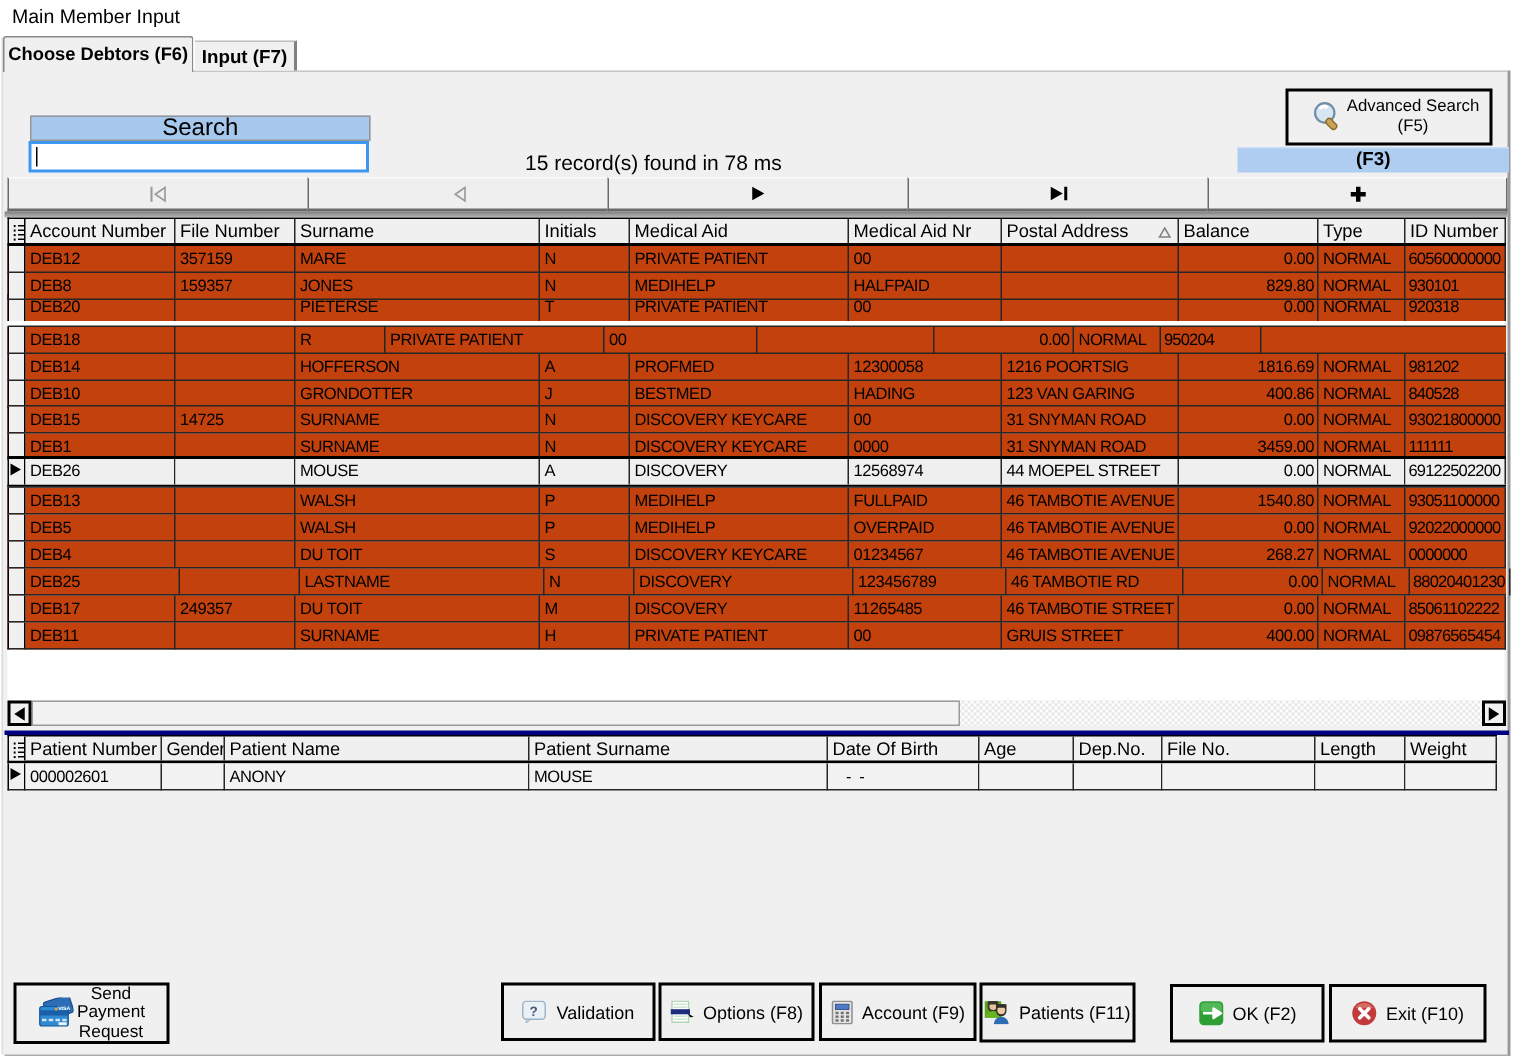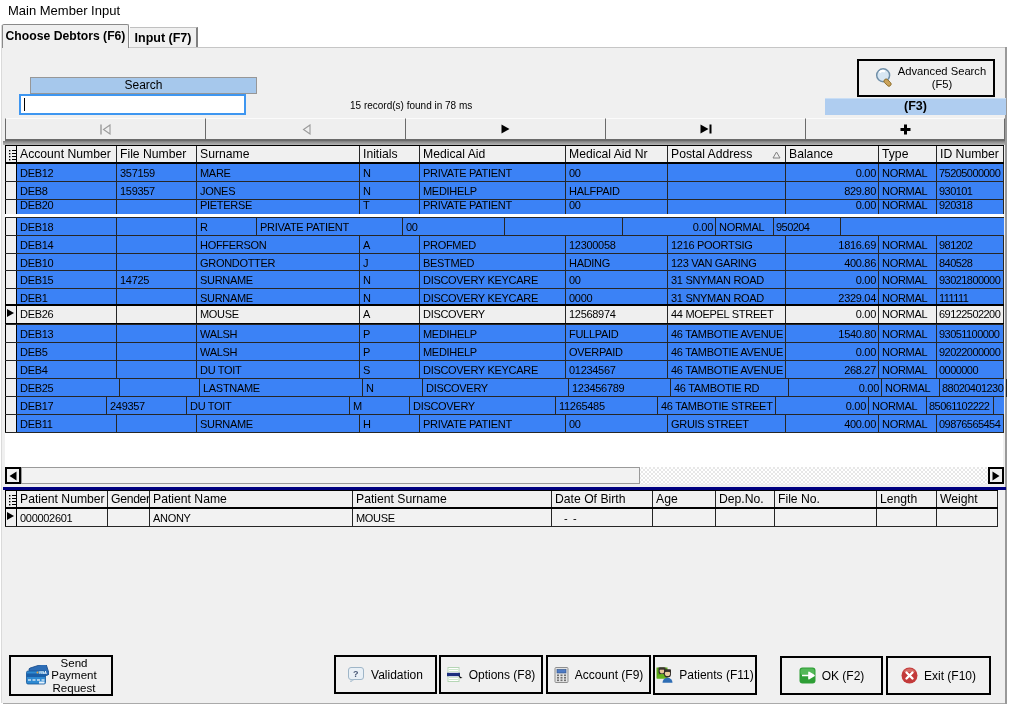--- a/index.html
+++ b/index.html
@@ -5,32 +5,32 @@
 body{width:1010px;height:706px;background:#fff;font-family:"Liberation Sans",sans-serif}
 #w{position:relative;width:1010px;height:706px;background:#fff;overflow:hidden}
 #w div{box-sizing:border-box}
 .title{position:absolute;left:8px;top:3px;font-size:13px;color:#000}
 #page{position:absolute;left:2px;top:47px;width:1003px;height:656px;background:#f0f0f0;border-top:1px solid #c6c6c6}
 #rb{position:absolute;left:1005px;top:47px;width:2px;height:657px;background:#999}
 #bb{position:absolute;left:3px;top:703px;width:1002px;height:1px;background:#aaa}
 #lb{position:absolute;left:1px;top:25px;width:1px;height:678px;background:#dadada}
 #tab1{position:absolute;left:2px;top:24px;width:127px;height:24px;background:#f0f0f0;border:1px solid #8a8a8a;border-bottom:none;border-radius:2px 2px 0 0;font-weight:bold;font-size:12.2px;text-align:center;line-height:23px;z-index:5}
 #tab2{position:absolute;left:130px;top:27px;width:68px;height:20px;background:#f0f0f0;border-right:2px solid #808080;border-top:1px solid #c0c0c0;font-weight:bold;font-size:12.5px;text-align:center;line-height:20px;z-index:4}
-#slbl{position:absolute;left:30px;top:77px;width:227px;height:17px;background:#a6c8ec;border:1px solid #979797;font-size:12px;text-align:center;line-height:15px}
+#slbl{position:absolute;left:20px;top:77px;width:227px;height:17px;background:#a6c8ec;border:1px solid #979797;font-size:16px;text-align:center;line-height:15px}
 #sbox{position:absolute;left:19px;top:94px;width:227px;height:21px;background:#fff;border:2px solid #3e96f0}
 #caret{position:absolute;left:3px;top:2px;width:1px;height:13px;background:#000}
-#recs{position:absolute;left:350px;top:100px;font-size:10px;color:#000}
+#recs{position:absolute;left:350px;top:100px;font-size:14px;color:#000}
 #advb{position:absolute;left:857px;top:59px;width:138px;height:38px;background:#f0f0f0;border:2px solid #000;display:flex;align-items:center}
 #advb .tx{font-size:11.2px;line-height:13px;text-align:center;flex:1;margin:0 6px 0 0}
 #f3bar{position:absolute;left:825px;top:98px;width:181px;height:17px;background:#afcdf0;border-top:1px solid #c9def5;font-weight:bold;font-size:12.5px;text-align:center;line-height:15px}
 .nc{position:absolute;top:118px;height:23px;width:200px;background:#efefef;border-left:1px solid #6a6a6a;border-top:1px solid #fbfbfb;border-bottom:2px solid #6a6a6a;display:flex;align-items:center;justify-content:center}
 #nc5{border-right:1px solid #6a6a6a}
 #gband{position:absolute;left:3px;top:141px;width:1002px;height:4px;background:linear-gradient(#7d7d7d,#b8b8b8)}
 #g1bg{position:absolute;left:5px;top:145px;width:998px;height:322px;background:#fff}
-.ghd,.grow{position:absolute;left:5px;width:999px;display:flex;background:#3b82f6;border-left:1px solid #000}
+.ghd,.grow{position:absolute;left:5px;width:999px;display:flex;background:#c2410c;border-left:1px solid #000}
 .rln{position:absolute;left:5px;width:999px;height:1px;background:#262626;z-index:3}
 .rln2{position:absolute;left:5px;width:993px;height:1px;background:#262626;z-index:3}
 .ghd{background:#f0f0f0;border-top:1px solid #000;border-bottom:2px solid #000;height:19px}
 #g1h{top:145px}
 .grow{height:18px}
 .ghd>div,.grow>div{border-right:1px solid #262626;padding:0 2px 0 3px;white-space:nowrap;overflow:hidden;font-size:11.8px;color:#000;height:100%;flex:none}
 .grow>div{font-size:11px}
 .ghd>div{line-height:16px;padding:0 0 0 3px !important;font-size:12.2px}
 .grow>div{line-height:18px;letter-spacing:-0.3px}
 .ind{background:#f0f0f0;padding:0 !important;border-right-color:#000 !important}
@@ -139,21 +139,21 @@
       <div class="c ind" style="width:11px"></div>
       <div class="c" style="width:100px">DEB12</div>
       <div class="c" style="width:80px">357159</div>
       <div class="c" style="width:163px">MARE</div>
       <div class="c" style="width:60px">N</div>
       <div class="c" style="width:146px">PRIVATE PATIENT</div>
       <div class="c" style="width:102px">00</div>
       <div class="c" style="width:118px"></div>
       <div class="c num" style="width:93px">0.00</div>
       <div class="c" style="width:58px">NORMAL</div>
-      <div class="c idn" style="width:67px">75205000000</div>
+      <div class="c idn" style="width:67px">60560000000</div>
     </div>
 <div class="grow" style="top:182px">
       <div class="c ind" style="width:11px"></div>
       <div class="c" style="width:100px">DEB8</div>
       <div class="c" style="width:80px">159357</div>
       <div class="c" style="width:163px">JONES</div>
       <div class="c" style="width:60px">N</div>
       <div class="c" style="width:146px">MEDIHELP</div>
       <div class="c" style="width:102px">HALFPAID</div>
       <div class="c" style="width:118px"></div>
@@ -227,21 +227,21 @@
     </div>
 <div class="grow" style="top:289px">
       <div class="c ind" style="width:11px"></div>
       <div class="c" style="width:100px">DEB1</div>
       <div class="c" style="width:80px"></div>
       <div class="c" style="width:163px">SURNAME</div>
       <div class="c" style="width:60px">N</div>
       <div class="c" style="width:146px">DISCOVERY KEYCARE</div>
       <div class="c" style="width:102px">0000</div>
       <div class="c" style="width:118px">31 SNYMAN ROAD</div>
-      <div class="c num" style="width:93px">2329.04</div>
+      <div class="c num" style="width:93px">3459.00</div>
       <div class="c" style="width:58px">NORMAL</div>
       <div class="c idn" style="width:67px">111111</div>
     </div>
 <div class="grow sel" style="top:304px">
       <div class="c ind" style="width:11px">
         <div class="arr"></div>
       </div>
       <div class="c" style="width:100px">DEB26</div>
       <div class="c" style="width:80px"></div>
       <div class="c" style="width:163px">MOUSE</div>
@@ -300,21 +300,21 @@
       <div class="c" style="width:60px">N</div>
       <div class="c" style="width:146px">DISCOVERY</div>
       <div class="c" style="width:102px">123456789</div>
       <div class="c" style="width:118px">46 TAMBOTIE RD</div>
       <div class="c num" style="width:93px">0.00</div>
       <div class="c" style="width:58px">NORMAL</div>
       <div class="c idn" style="width:67px">88020401230</div>
     </div>
 <div class="grow" style="top:397px">
       <div class="c ind" style="width:11px"></div>
-      <div class="c" style="width:90px">DEB17</div>
+      <div class="c" style="width:100px">DEB17</div>
       <div class="c" style="width:80px">249357</div>
       <div class="c" style="width:163px">DU TOIT</div>
       <div class="c" style="width:60px">M</div>
       <div class="c" style="width:146px">DISCOVERY</div>
       <div class="c" style="width:102px">11265485</div>
       <div class="c" style="width:118px">46 TAMBOTIE STREET</div>
       <div class="c num" style="width:93px">0.00</div>
       <div class="c" style="width:58px">NORMAL</div>
       <div class="c idn" style="width:67px">85061102222</div>
     </div>

